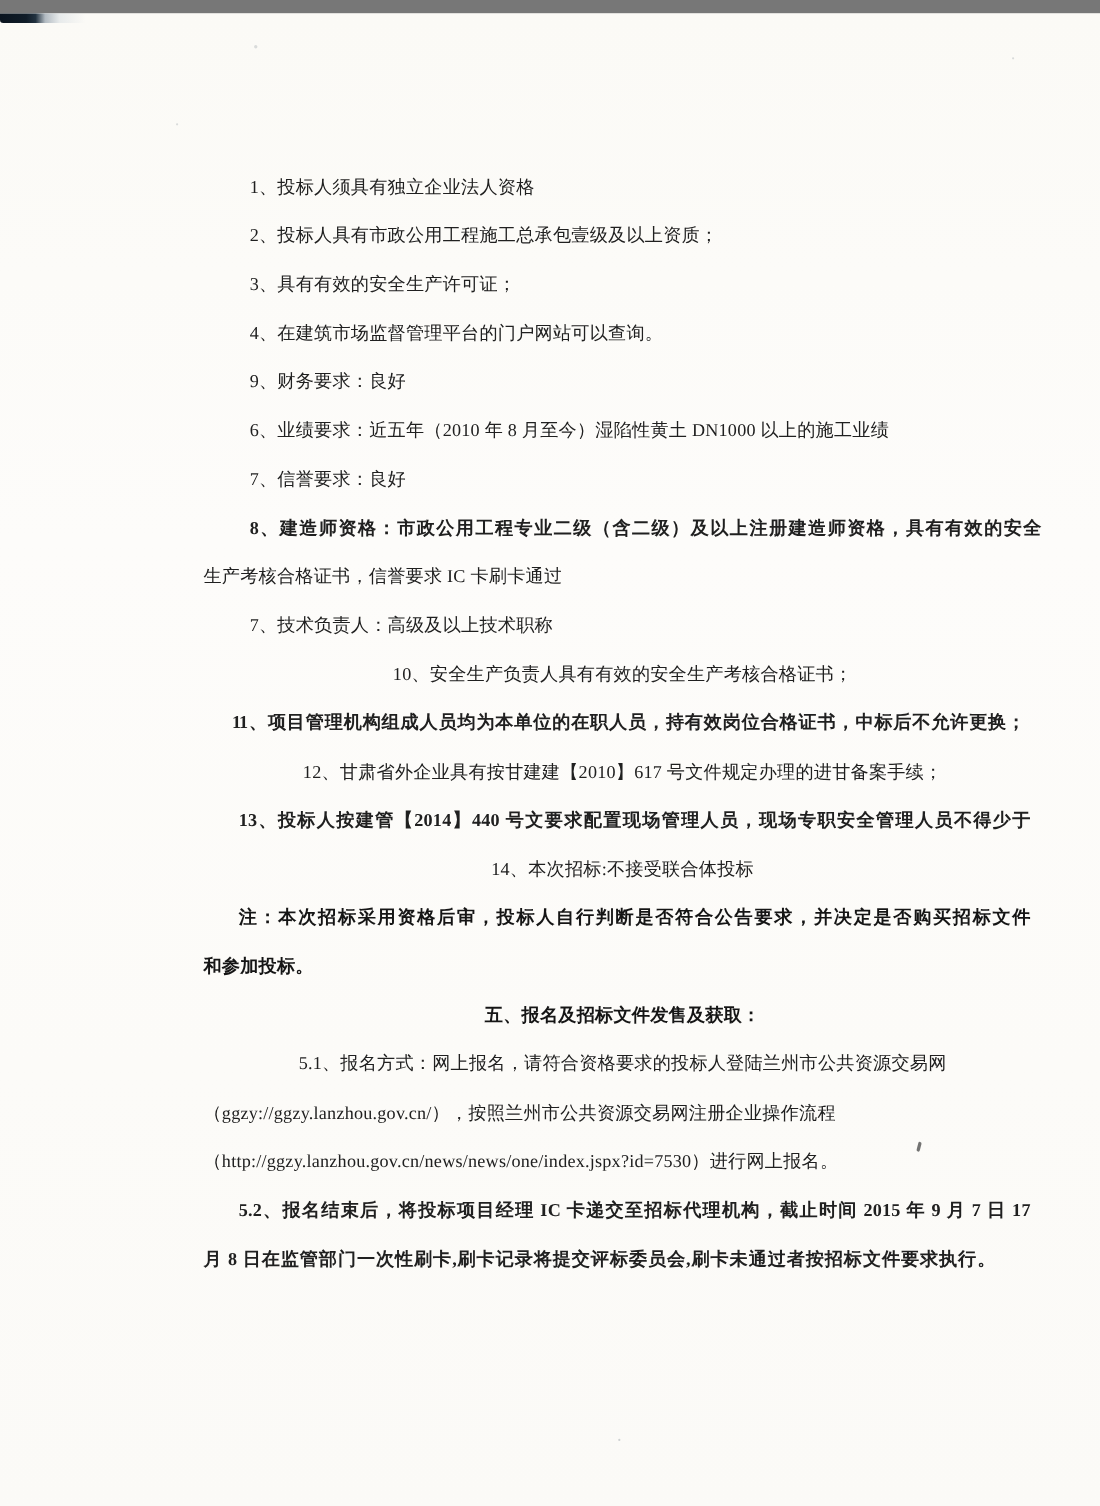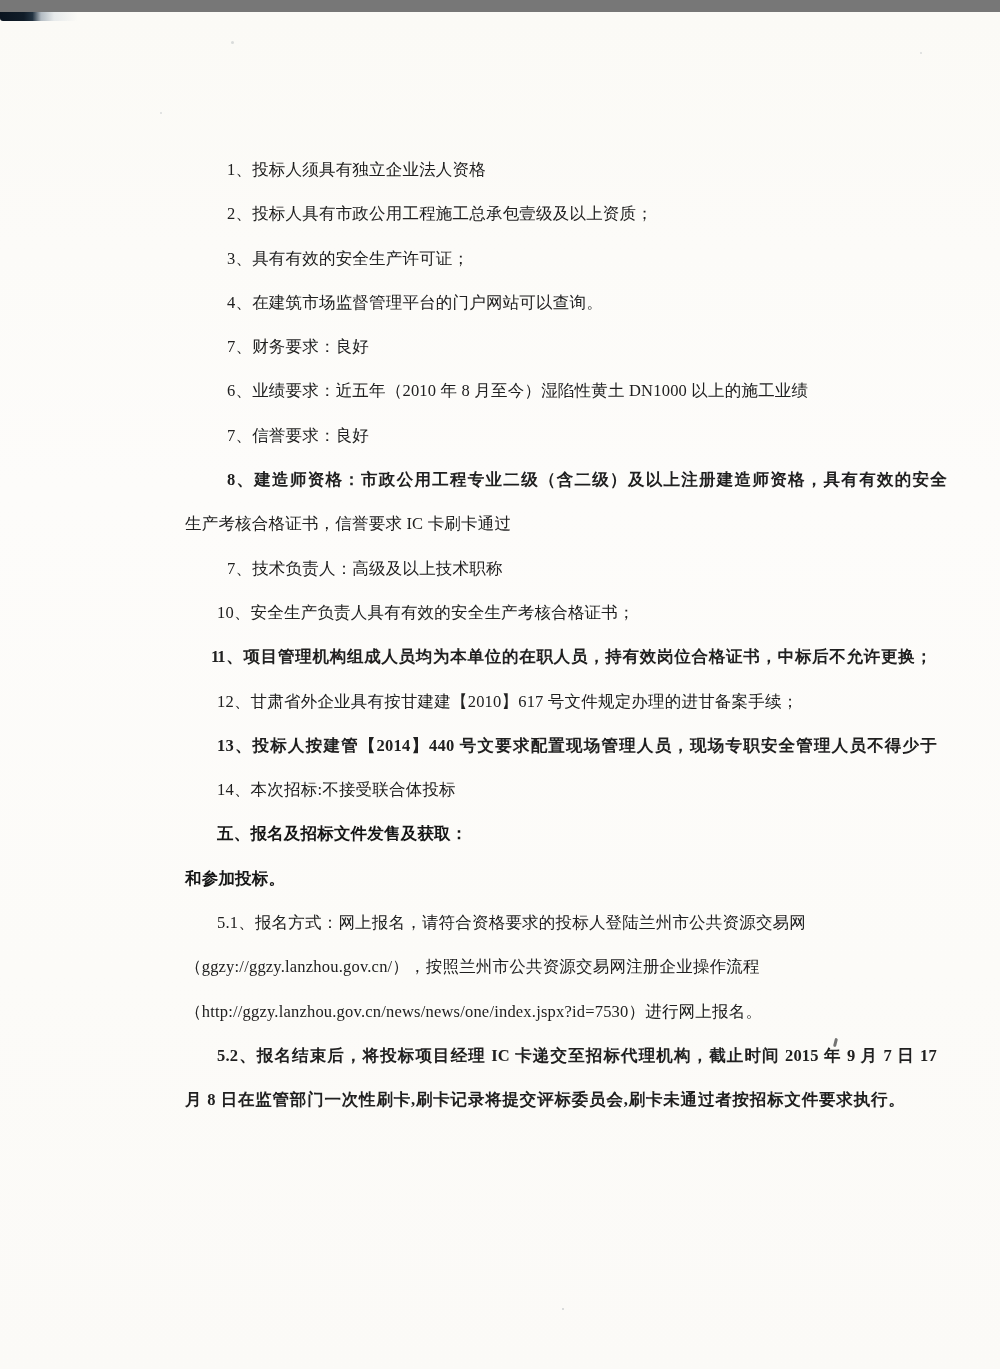--- a/index.html
+++ b/index.html
@@ -26,21 +26,21 @@
     color:#202020;
   }
   .stretch{
     white-space:normal;
     width:720px;
     text-align:justify;
     text-align-last:justify;
     font-weight:bold;
   }
   .indent-lg{padding-left:42px;}
-  .indent-md{padding-left:32px;}
+  .indent-md{padding-left:32px;text-align:center;}
   .indent-sm{padding-left:26px;}
   .indent-none{padding-left:0;}
   .bold{font-weight:bold;color:#151515;}
   .tight{letter-spacing:-1px;}
   
   .smudge-top{
     position:absolute;left:0;top:0;width:108px;height:9px;
     background:linear-gradient(90deg,#0a141f 0%,#101c28 22%,#223240 30%,
                rgba(90,110,130,.45) 38%,rgba(160,178,195,.22) 50%,rgba(210,220,228,0) 72%);
     border-radius:0 0 7px 3px;
@@ -62,33 +62,34 @@
 </head>
 <body>
 
 <div class="page">
   <div class="smudge-top"></div>
   <div class="doc-body" id="doc-body">
       <div class="line indent-lg">1、投标人须具有独立企业法人资格</div>
       <div class="line indent-lg">2、投标人具有市政公用工程施工总承包壹级及以上资质；</div>
       <div class="line indent-lg">3、具有有效的安全生产许可证；</div>
       <div class="line indent-lg">4、在建筑市场监督管理平台的门户网站可以查询。</div>
-      <div class="line indent-lg">7、财务要求：良好</div>
+      <div class="line indent-lg">9、财务要求：良好</div>
       <div class="line indent-lg">6、业绩要求：近五年（2010 年 8 月至今）湿陷性黄土 DN1000 以上的施工业绩</div>
       <div class="line indent-lg">7、信誉要求：良好</div>
       <div class="line indent-lg stretch">8、建造师资格：市政公用工程专业二级（含二级）及以上注册建造师资格，具有有效的安全</div>
       <div class="line indent-none">生产考核合格证书，信誉要求 IC 卡刷卡通过</div>
       <div class="line indent-lg">7、技术负责人：高级及以上技术职称</div>
       <div class="line indent-md">10、安全生产负责人具有有效的安全生产考核合格证书；</div>
       <div class="line indent-sm stretch tight">11、项目管理机构组成人员均为本单位的在职人员，持有效岗位合格证书，中标后不允许更换；</div>
       <div class="line indent-md">12、甘肃省外企业具有按甘建建【2010】617 号文件规定办理的进甘备案手续；</div>
       <div class="line indent-md stretch">13、投标人按建管【2014】440 号文要求配置现场管理人员，现场专职安全管理人员不得少于</div>
       <div class="line indent-md">14、本次招标:不接受联合体投标</div>
+      <div class="line indent-md bold stretch">注：本次招标采用资格后审，投标人自行判断是否符合公告要求，并决定是否购买招标文件</div>
+      <div class="line indent-none bold">和参加投标。</div>
       <div class="line indent-md bold">五、报名及招标文件发售及获取：</div>
-      <div class="line indent-none bold">和参加投标。</div>
       <div class="line indent-md">5.1、报名方式：网上报名，请符合资格要求的投标人登陆兰州市公共资源交易网</div>
       <div class="line indent-none">（ggzy://ggzy.lanzhou.gov.cn/），按照兰州市公共资源交易网注册企业操作流程</div>
       <div class="line indent-none">（http://ggzy.lanzhou.gov.cn/news/news/one/index.jspx?id=7530）进行网上报名。</div>
       <div class="line indent-md stretch">5.2、报名结束后，将投标项目经理 IC 卡递交至招标代理机构，截止时间 2015 年 9 月 7 日 17</div>
       <div class="line indent-none stretch">月 8 日在监管部门一次性刷卡,刷卡记录将提交评标委员会,刷卡未通过者按招标文件要求执行。</div>
     </div>
   <div class="pen-tick"></div>
   <div class="dot-bottom"></div>
   <div class="speck s1"></div>
   <div class="speck s2"></div>

